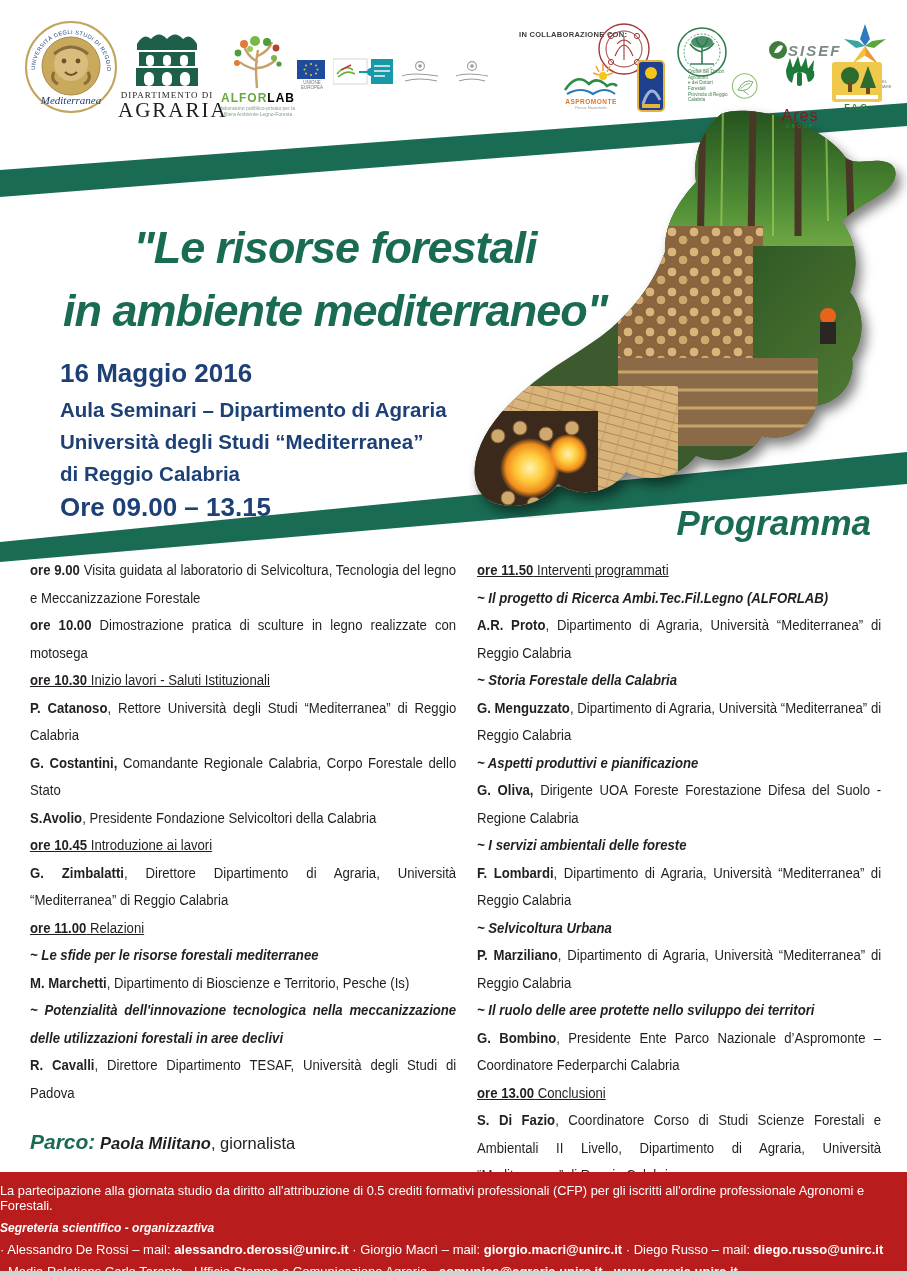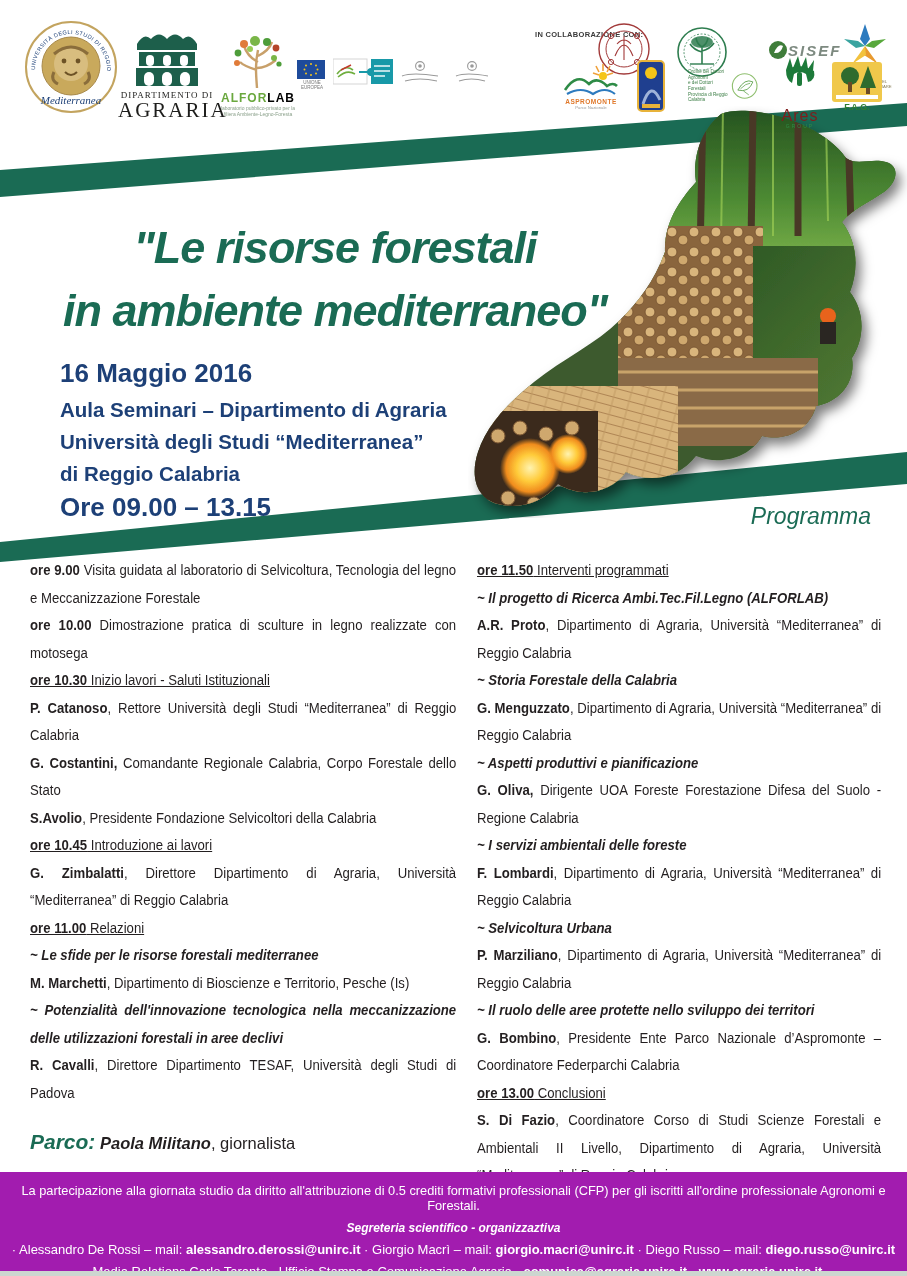--- a/index.html
+++ b/index.html
@@ -11,21 +11,21 @@
   
   .bands{position:absolute;left:0;top:0;z-index:1;pointer-events:none;}
 
   
   .hdr-item{position:absolute;z-index:3;text-align:center;}
   .agraria-t1{font-family:"Liberation Serif",serif;font-size:9px;letter-spacing:1px;color:#1d1d1b;margin-top:2px;}
   .agraria-t2{font-family:"Liberation Serif",serif;font-size:21px;letter-spacing:2px;color:#1d1d1b;line-height:20px;}
   .alforlab-name{font-size:12px;font-weight:bold;letter-spacing:1px;margin-top:1px;}
   .alforlab-name .g{color:#6aa83e;} .alforlab-name .o{color:#000000;margin-top:20px;}
   .alforlab-tag{font-size:5px;color:#8aa08a;line-height:6px;}
-  .collab-label{font-size:7.5px;font-weight:bold;color:#3a3a3a;letter-spacing:.3px;margin-left:16px;}
+  .collab-label{font-size:7.5px;font-weight:bold;color:#3a3a3a;letter-spacing:.3px;}
   .eu-cap{font-size:4.5px;color:#777;margin-top:1px;}
   .sisef-txt{font-size:15px;font-weight:bold;font-style:italic;color:#7d8a80;letter-spacing:2px;}
   .star-cap{font-size:4.3px;color:#8a7f5a;line-height:5px;margin-top:1px;}
   .aspro-txt{font-size:6.5px;font-weight:bold;color:#e0782a;letter-spacing:.5px;}
   .aspro-sub{font-size:4.3px;color:#9a9a9a;}
   .ordine-cap{font-size:4.6px;color:#3a7d44;text-align:left;line-height:5.6px;}
   .ares-txt{font-size:16px;color:#7f1d1d;letter-spacing:1px;margin-top:17px;}
   .ares-sub{font-size:5px;color:#2e8b46;letter-spacing:2px;margin-top:-2px;}
   .fag-txt{font-size:9px;font-weight:bold;color:#2e7d32;}
 
@@ -34,42 +34,42 @@
   .kicker{left:30px;top:168px;width:610px;text-align:center;font-size:38px;font-weight:bold;letter-spacing:-.5px;z-index:3;}
   .quote{left:10px;top:222px;width:650px;text-align:center;font-size:45px;font-weight:bold;font-style:italic;letter-spacing:-1px;z-index:3;}
   .quote2{top:285px;}
   .blue{color:#1d4077;}
   .dateline{left:60px;width:560px;z-index:3;font-weight:bold;}
   .d1{top:358px;font-size:26px;}
   .d2{top:398px;font-size:20.5px;}
   .d3{top:430px;font-size:20.5px;}
   .d4{top:462px;font-size:20.5px;}
   .d5{top:492px;font-size:26px;}
-  .programma{right:36px;top:503px;font-size:23px;font-weight:normal;font-style:italic;z-index:3;}
+  .programma{right:36px;top:503px;font-size:35px;font-weight:bold;font-style:italic;z-index:3;}
 
   
   .collage{position:absolute;left:468px;top:106px;z-index:2;}
 
   
   .col{position:absolute;top:556px;z-index:3;font-size:15.5px;line-height:27.5px;
        transform:scaleX(0.849);transform-origin:0 0;}
   .col-left{left:30px;width:502px;}
   .col-right{left:477px;width:476px;}
   .entry{margin:0;text-align:justify;}
   .entry.agenda-u{text-decoration:underline;}
   .entry.topic{font-weight:bold;font-style:italic;}
   .entry b.lead{font-weight:bold;}
 
   .modera{left:30px;top:1130px;z-index:3;font-size:16.5px;}
   .modera .lbl{color:#1a6b54;font-weight:bold;font-style:italic;font-size:21px;}
   .modera .nm{font-weight:bold;font-style:italic;}
 
   
-  .footer{position:absolute;left:0;top:1172px;width:907px;height:104px;background:#a21caf;
-          color:#fff;text-align:center;z-index:4;}
+  .footer{position:absolute;left:0;top:1172px;width:907px;height:104px;background:#b91c1c;
+          color:#fff;text-align:left;z-index:4;}
   .f1{font-size:12.8px;margin-top:11px;}
   .f2{font-size:12px;font-weight:bold;font-style:italic;margin-top:8px;}
   .fc{font-size:13px;margin-top:7px;}
   .fc b{font-weight:bold;}
   .bottom-strip{position:absolute;left:0;top:1271px;width:907px;height:5px;background:#cdd6d0;z-index:5;}
 </style>
 </head>
 <body>
 
 <div class="page">

